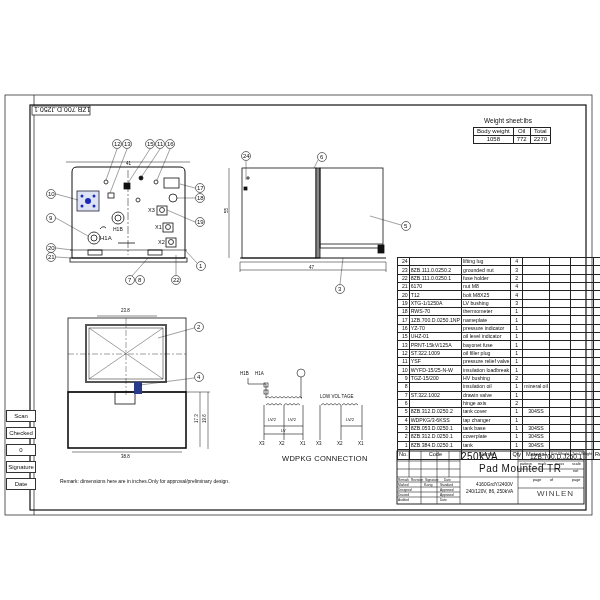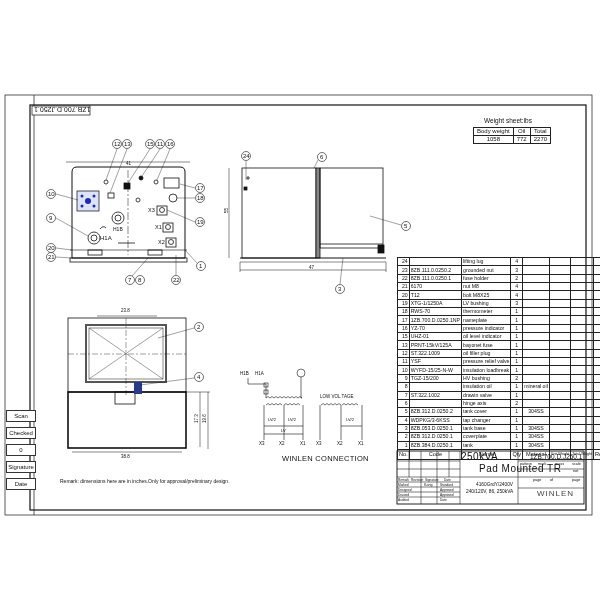--- a/index.html
+++ b/index.html
@@ -283,21 +283,21 @@
 <div class="abs tiny" style="left:268px;top:417px;font-size:4px;">LV/2</div>
 <div class="abs tiny" style="left:288px;top:417px;font-size:4px;">LV/2</div>
 <div class="abs tiny" style="left:346px;top:417px;font-size:4px;">LV/2</div>
 <div class="abs tiny" style="left:281px;top:428px;font-size:4px;">LV</div>
 <div class="abs tiny" style="left:259px;top:441px;font-size:4.5px;">X3</div>
 <div class="abs tiny" style="left:279px;top:441px;font-size:4.5px;">X2</div>
 <div class="abs tiny" style="left:300px;top:441px;font-size:4.5px;">X1</div>
 <div class="abs tiny" style="left:316px;top:441px;font-size:4.5px;">X3</div>
 <div class="abs tiny" style="left:337px;top:441px;font-size:4.5px;">X2</div>
 <div class="abs tiny" style="left:358px;top:441px;font-size:4.5px;">X1</div>
-<div class="abs tiny" style="left:282px;top:454px;font-size:7.5px;letter-spacing:0.3px;">WINLEN CONNECTION</div>
+<div class="abs tiny" style="left:282px;top:454px;font-size:7.5px;letter-spacing:0.3px;">WDPKG CONNECTION</div>
 
 <table class="parts tiny">
   <tbody id="parts-body">
       <tr>
         <td class="no">24</td>
         <td class="code"></td>
         <td class="name">lifting lug</td>
         <td class="qty">4</td>
         <td class="mat"></td>
         <td class="uw"></td>

